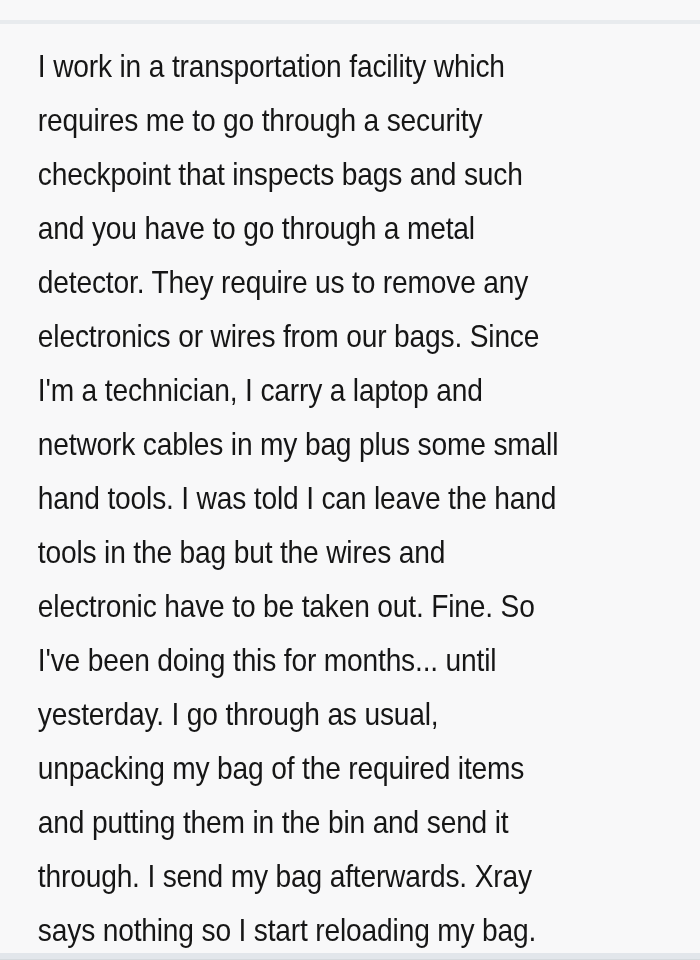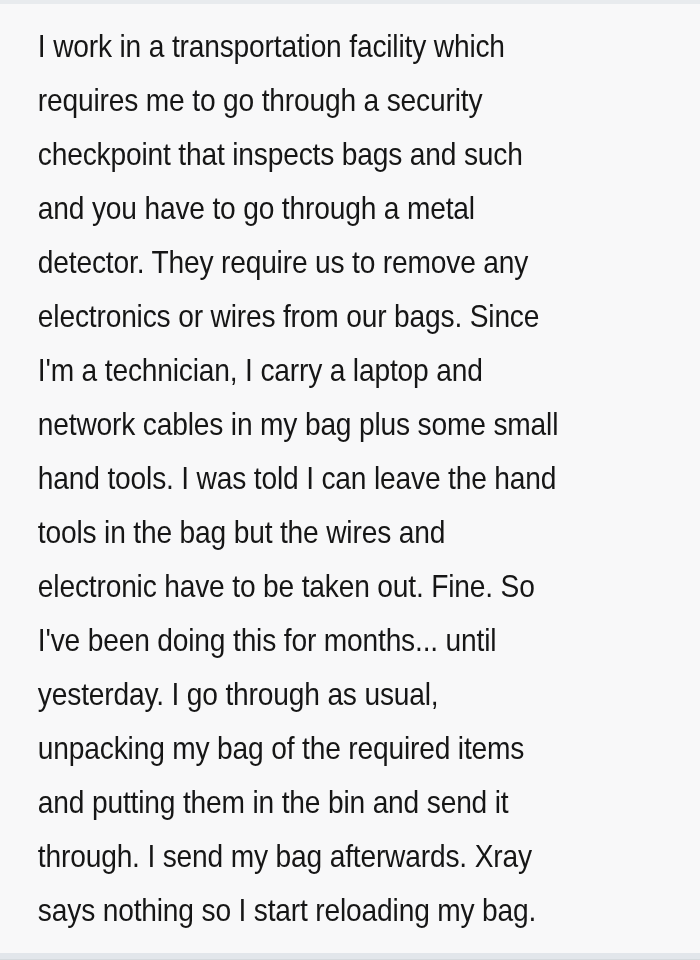--- a/index.html
+++ b/index.html
@@ -16,20 +16,21 @@
     height: 960px;
     background: var(--bg);
     overflow: hidden;
     position: relative;
     font-family: "Liberation Sans", sans-serif;
   }
   .screen {
     position: absolute;
     inset: 0;
     background: var(--bg);
+    margin-top: 20px;
   }
   .edge {
     position: absolute;
     left: 0;
     right: 0;
   }
   .edge.top {
     top: 0;
     height: 4px;
     background: var(--top-bar);

